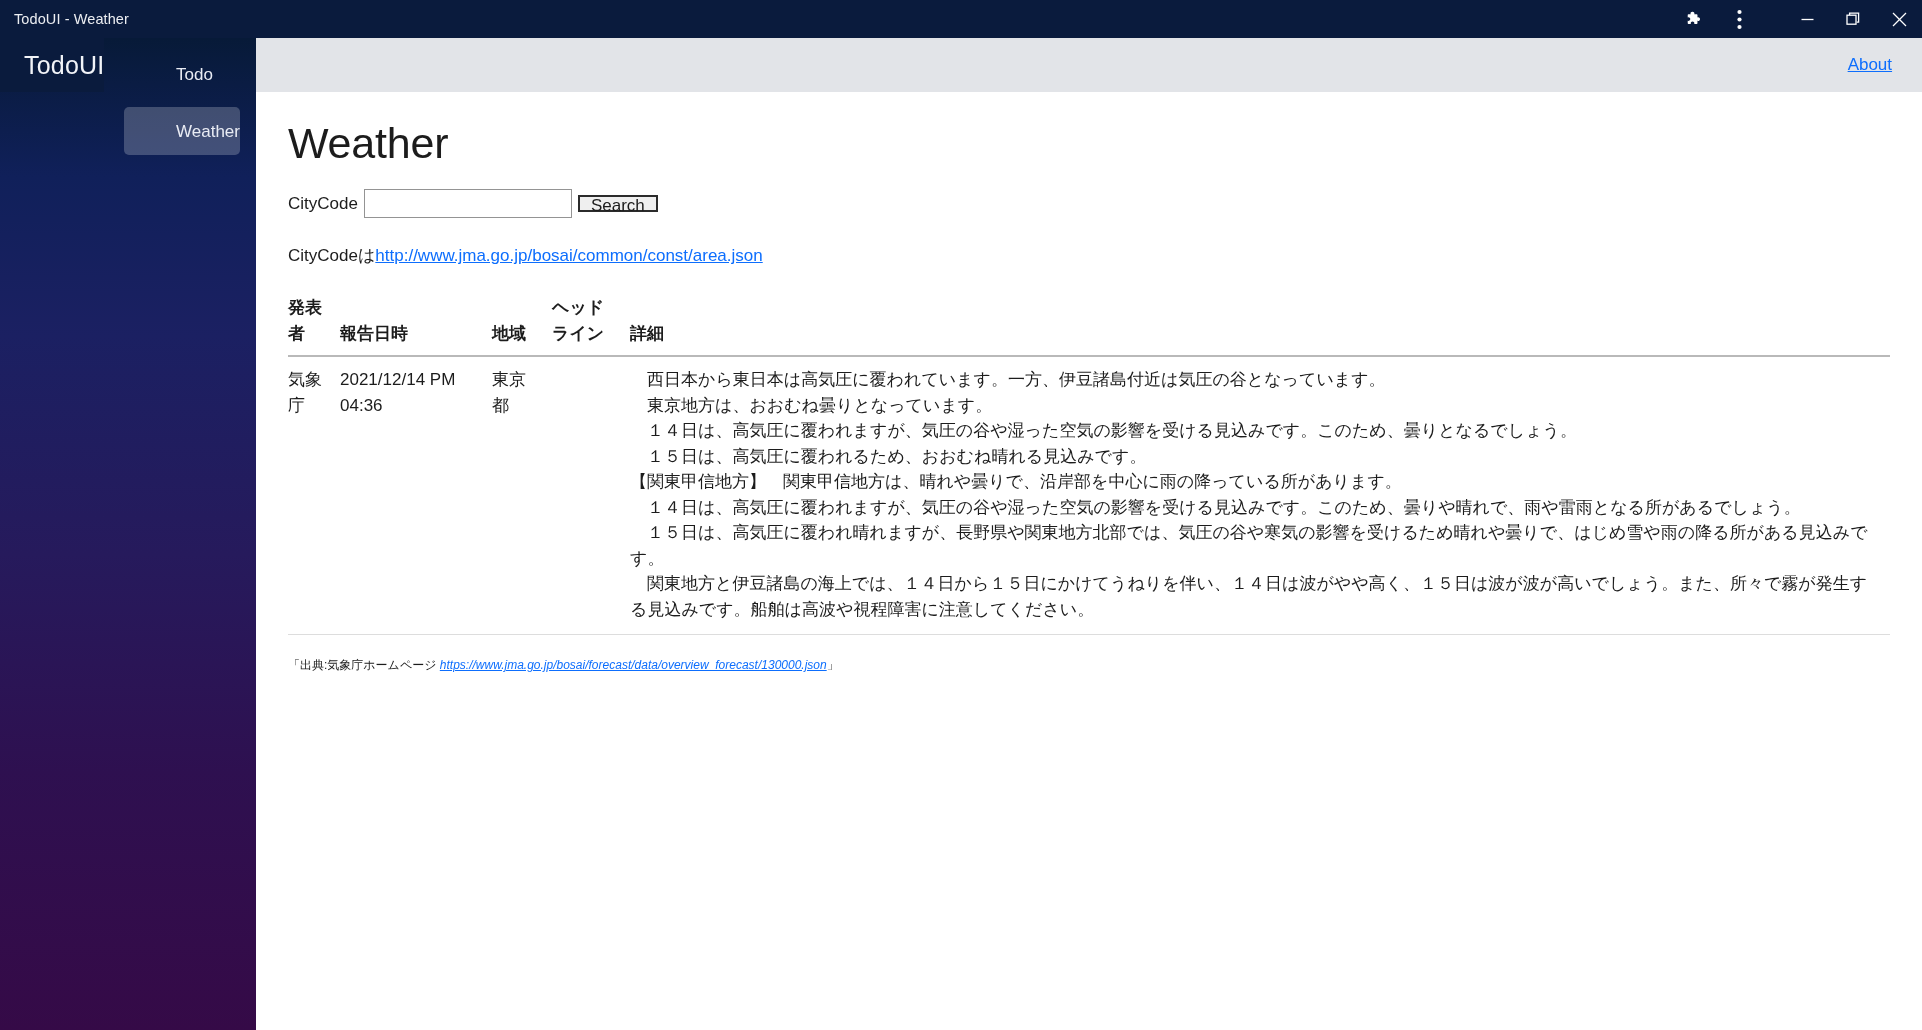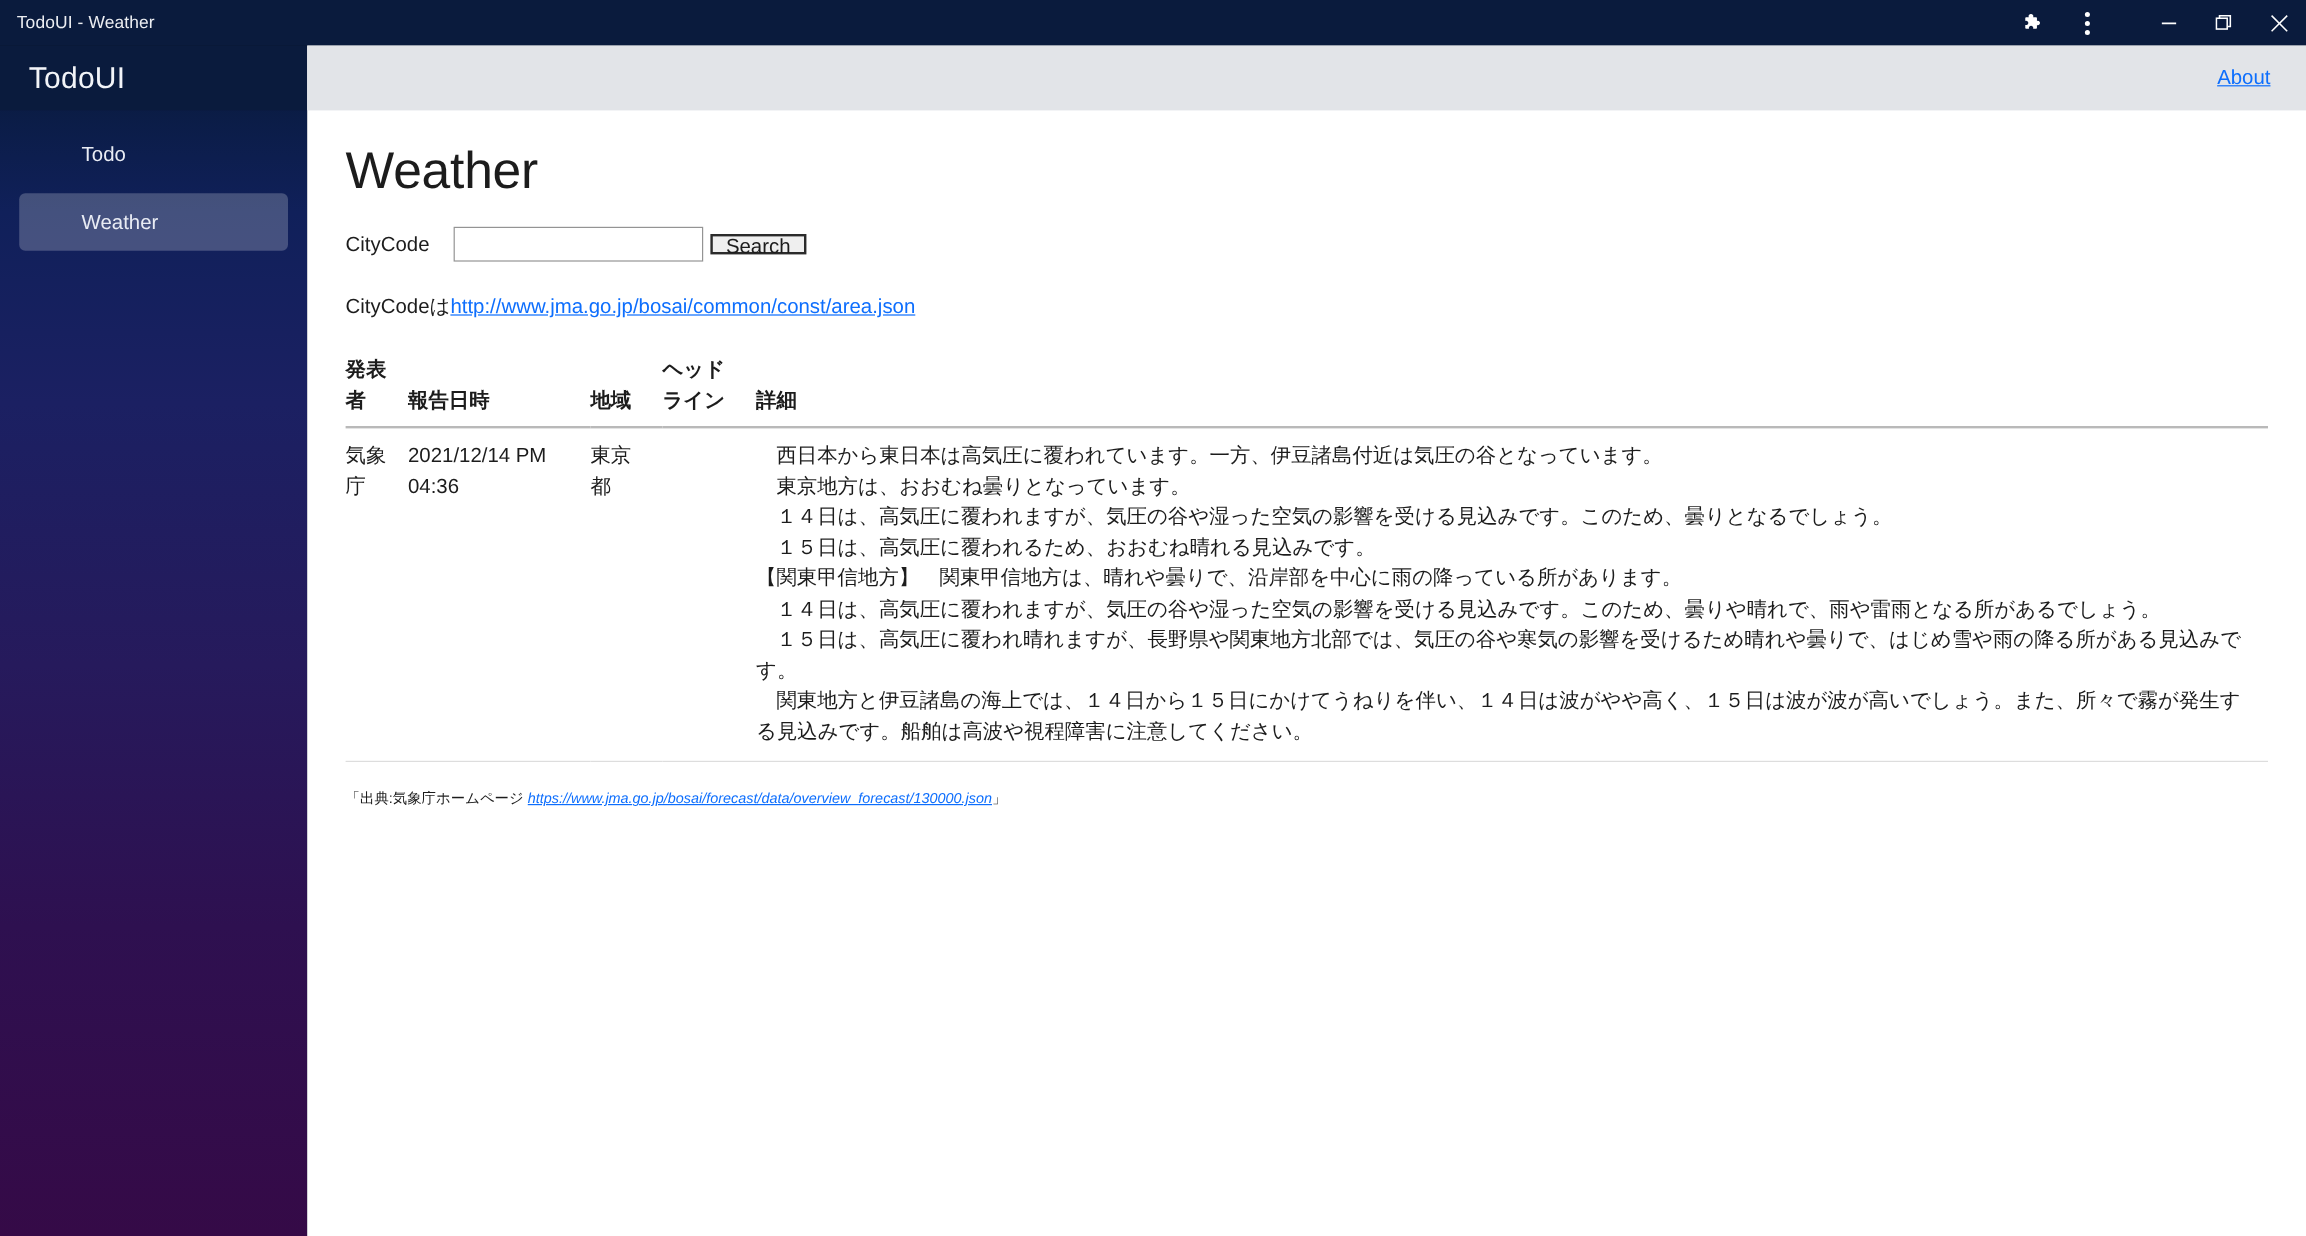--- a/index.html
+++ b/index.html
@@ -59,22 +59,23 @@
     display: flex;
     min-height: 0;
   }
 
   
   #sidebar {
     width: 256px;
     min-width: 256px;
     background: linear-gradient(180deg, #071a38 0%, #10205a 14%, #1b2062 30%, #261a5c 52%, #2e1050 74%, #350a47 100%);
     display: flex;
-    flex-direction: column;
+    flex-direction: row;
     color: #ffffff;
+    justify-content: space-between;
   }
   #sidebar-brand {
     height: 54px;
     display: flex;
     align-items: center;
     padding-left: 24px;
     background: #0a1b3d;
   }
   #sidebar-brand-text {
     font-size: 25px;
@@ -155,21 +156,21 @@
 
   
   #search-row {
     display: flex;
     align-items: center;
     margin-bottom: 26px;
   }
   #citycode-label {
     font-size: 17px;
     color: #1c1c1c;
-    margin-right: 20px;
+    margin-right: 6px;
   }
   #citycode-input {
     width: 208px;
     height: 29px;
     border: 1px solid #949494;
     background: #ffffff;
     font-family: "Liberation Sans", sans-serif;
     font-size: 15px;
     padding: 2px 4px;
     outline: none;

